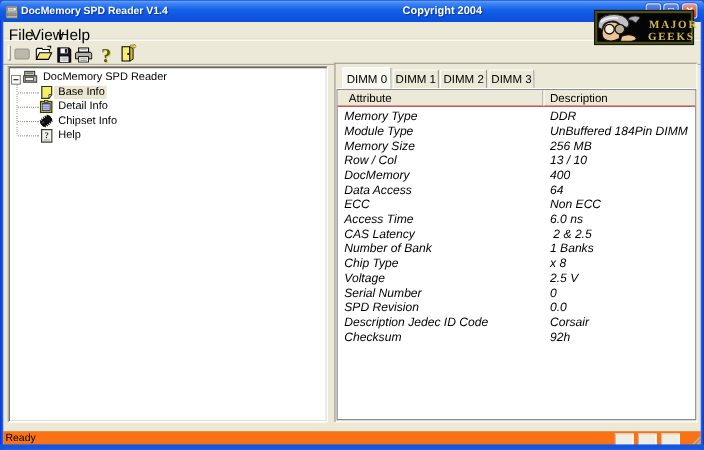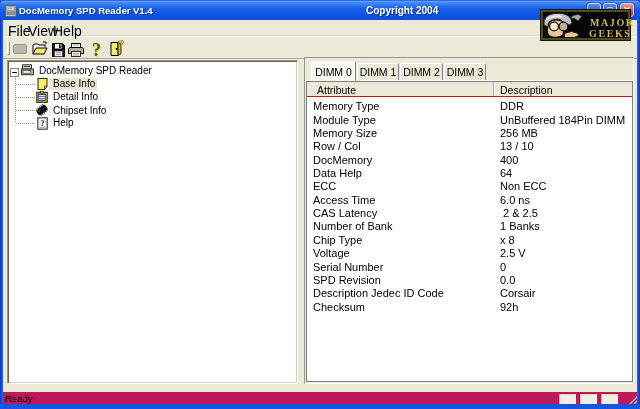--- a/index.html
+++ b/index.html
@@ -30,26 +30,26 @@
   border:1px solid; border-color:#9a9789 #fff #fff #9a9789; }
 .tab { position:absolute; height:17px; background:#ECE9D8; font-size:10.5px; color:#000;
   border:1px solid #808080; border-bottom:none; border-top-color:#fff; border-left-color:#fff;
   border-radius:2px 2px 0 0; text-align:center; padding-top:2px; top:5px; z-index:2; }
 #tab0 { top:3px; height:20px; background:#F8F7F0; z-index:4; padding-top:4px;
   box-shadow:-1px 0 0 #fff inset; }
 #tabpage { left:1px; top:22px; width:326px; height:302px; background:#ECE9D8;
   border-top:1px solid #fff; z-index:3; }
 #list { left:306px; top:81px; width:327px; height:301px; background:#fff;
   border:1px solid #808080; z-index:4; }
-.lr { position:absolute; font-size:11px; color:#000; white-space:pre; z-index:5; }
+.lr { position:absolute; font-size:11px; color:#000; white-space:pre; z-index:5;font-style:italic; }
 #lhdr { left:307px; top:82px; width:325px; height:15px; background:#ECE9D8;
   border-bottom:1px solid #b91c1c; z-index:5; }
 #lhdr b { position:absolute; font-weight:normal; font-size:10.5px; top:1.5px; }
 .ti { position:absolute; font-size:10px; line-height:12px; color:#000; white-space:pre; z-index:3; }
-#statusbar { left:3px; top:392px; width:634px; height:13px; background:#be185d; font-size:9.5px; z-index:1; }
+#statusbar { left:3px; top:392px; width:634px; height:13px; background:#f97316; font-size:9.5px; z-index:1; }
 #statusbar .r { position:absolute; top:2px; width:17px; height:11px; border:1px solid; border-color:#d8d5c8 #fff #fff #c0bdb0; background:#f0eee2; }
 #logo { left:541px; top:10px; width:89px; height:30px; background:#050505;
   border:2px solid #494e1a; box-shadow:0 0 0 1px #15180a; z-index:10; }
 #logo .t { position:absolute; color:#d0b84c; font-family:"Liberation Serif",serif;
   font-weight:bold; font-size:10px; letter-spacing:1.6px; }
 .dot-h { position:absolute; height:1px;
   background-image:repeating-linear-gradient(to right,#9a9789 0,#9a9789 1px,transparent 1px,transparent 2px); }
 .dot-v { position:absolute; width:1px;
   background-image:repeating-linear-gradient(to bottom,#9a9789 0,#9a9789 1px,transparent 1px,transparent 2px); }
 </style>
@@ -190,21 +190,21 @@
 <div class="lr" style="left:313px;top:100.3px">Memory Type</div>
 <div class="lr" style="left:500px;top:100.3px">DDR</div>
 <div class="lr" style="left:313px;top:113.6px">Module Type</div>
 <div class="lr" style="left:500px;top:113.6px">UnBuffered 184Pin DIMM</div>
 <div class="lr" style="left:313px;top:127.0px">Memory Size</div>
 <div class="lr" style="left:500px;top:127.0px">256 MB</div>
 <div class="lr" style="left:313px;top:140.3px">Row / Col</div>
 <div class="lr" style="left:500px;top:140.3px">13 / 10</div>
 <div class="lr" style="left:313px;top:153.7px">DocMemory</div>
 <div class="lr" style="left:500px;top:153.7px">400</div>
-<div class="lr" style="left:313px;top:167.1px">Data Help</div>
+<div class="lr" style="left:313px;top:167.1px">Data Access</div>
 <div class="lr" style="left:500px;top:167.1px">64</div>
 <div class="lr" style="left:313px;top:180.4px">ECC</div>
 <div class="lr" style="left:500px;top:180.4px">Non ECC</div>
 <div class="lr" style="left:313px;top:193.8px">Access Time</div>
 <div class="lr" style="left:500px;top:193.8px">6.0 ns</div>
 <div class="lr" style="left:313px;top:207.1px">CAS Latency</div>
 <div class="lr" style="left:500px;top:207.1px">&nbsp;2 &amp; 2.5</div>
 <div class="lr" style="left:313px;top:220.4px">Number of Bank</div>
 <div class="lr" style="left:500px;top:220.4px">1 Banks</div>
 <div class="lr" style="left:313px;top:233.8px">Chip Type</div>

